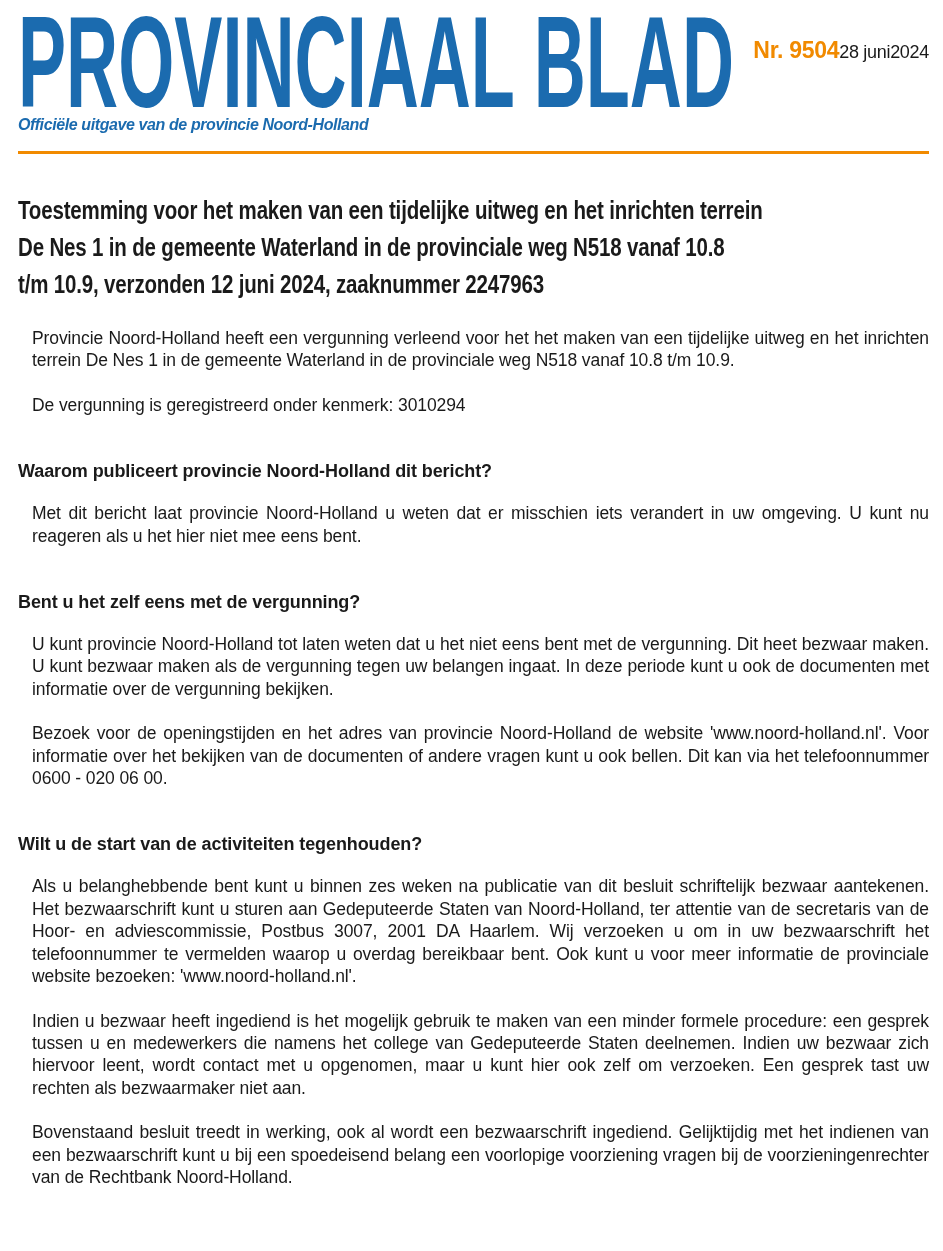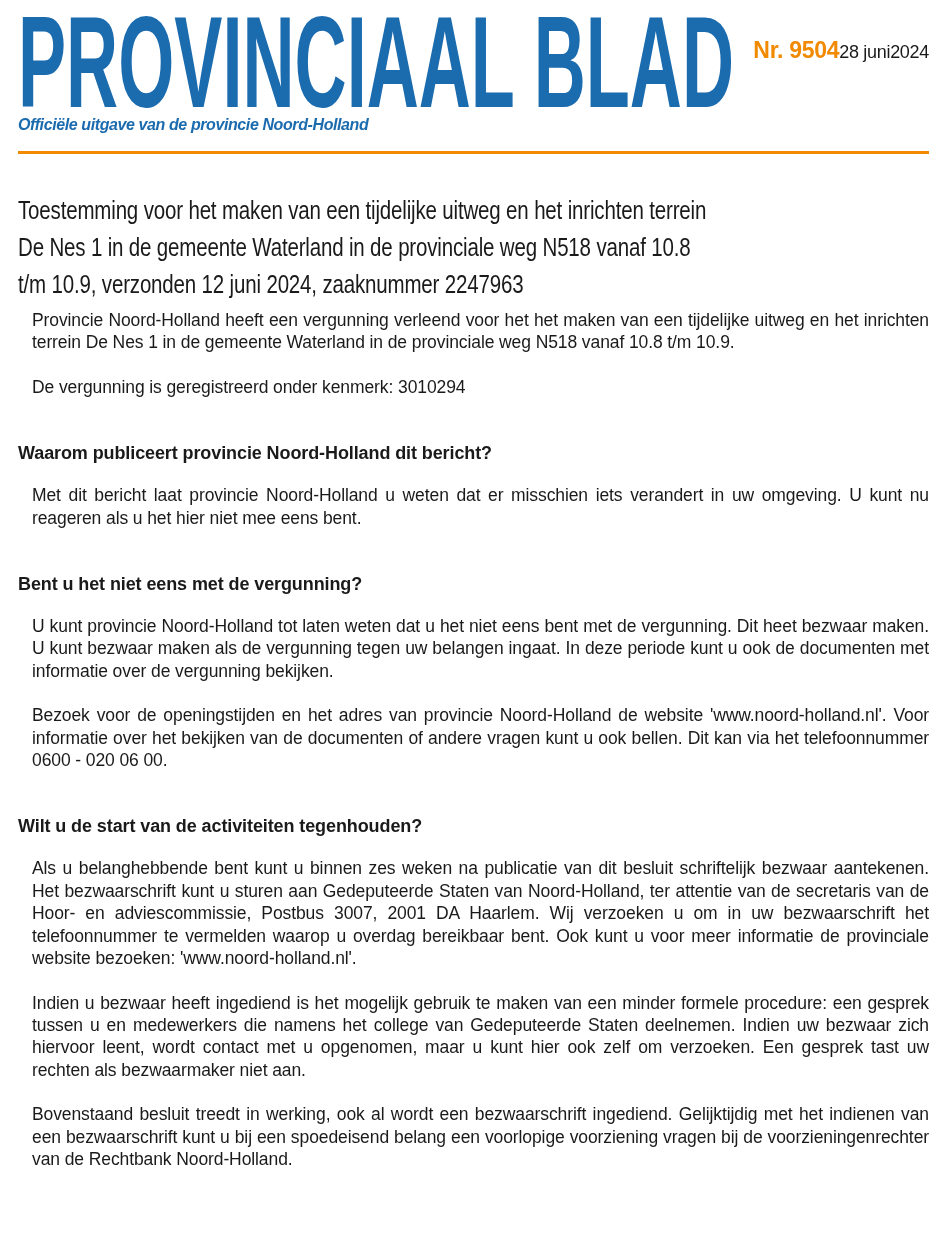--- a/index.html
+++ b/index.html
@@ -21,21 +21,21 @@
   .masthead-subtitle{
     color:var(--blue);font-weight:bold;font-size:16px;line-height:23px;
     letter-spacing:-0.4px;font-style:italic;
   }
   .meta-col{display:flex;flex-direction:row;align-items:flex-end;padding-top:12px;}
   .issue-number{color:var(--orange);font-weight:bold;font-size:23px;line-height:24px;letter-spacing:-0.3px;}
   .pub-date{font-size:18px;line-height:20px;letter-spacing:-0.3px;margin-top:20px;color:var(--ink);}
   .rule{height:3px;background:var(--orange);margin-top:15px;}
 
   
-  .article-title{margin:38px 0 6px 0;font-weight:normal;}
+  .article-title{margin:38px 0 24px 0;font-weight:bold;}
   .article-title .tl{
     display:block;white-space:nowrap;font-size:25px;line-height:37px;
     transform:scaleX(0.82);transform-origin:0 50%;letter-spacing:-0.2px;
   }
   .body-p{
     font-size:17.5px;line-height:22.4px;text-align:justify;
     margin:0 0 22px 14px;letter-spacing:-0.1px;
   }
   .section-heading{
     font-size:18px;line-height:22px;font-weight:bold;
@@ -71,21 +71,21 @@
 
   <p class="body-p">Provincie Noord-Holland heeft een vergunning verleend voor het het maken van een tijdelijke uitweg en het inrichten terrein De Nes 1 in de gemeente Waterland in de provinciale weg N518 vanaf 10.8 t/m 10.9.</p>
   <p class="body-p">De vergunning is geregistreerd onder kenmerk: 3010294</p>
 
   <div>
     <h2 class="section-heading">Waarom publiceert provincie Noord-Holland dit bericht?</h2>
     <p class="body-p">Met dit bericht laat provincie Noord-Holland u weten dat er misschien iets verandert in uw omgeving. U kunt nu reageren als u het hier niet mee eens bent.</p>
   </div>
 
   <div>
-    <h2 class="section-heading">Bent u het niet eens met de vergunning?</h2>
+    <h2 class="section-heading">Bent u het zelf eens met de vergunning?</h2>
     <p class="body-p">U kunt provincie Noord-Holland tot laten weten dat u het niet eens bent met de vergunning. Dit heet bezwaar maken. U kunt bezwaar maken als de vergunning tegen uw belangen ingaat. In deze periode kunt u ook de documenten met informatie over de vergunning bekijken.</p>
     <p class="body-p">Bezoek voor de openingstijden en het adres van provincie Noord-Holland de website 'www.noord-holland.nl'. Voor informatie over het bekijken van de documenten of andere vragen kunt u ook bellen. Dit kan via het telefoonnummer 0600 - 020 06 00.</p>
   </div>
 
   <div>
     <h2 class="section-heading">Wilt u de start van de activiteiten tegenhouden?</h2>
     <p class="body-p">Als u belanghebbende bent kunt u binnen zes weken na publicatie van dit besluit schriftelijk bezwaar aantekenen. Het bezwaarschrift kunt u sturen aan Gedeputeerde Staten van Noord-Holland, ter attentie van de secretaris van de Hoor- en adviescommissie, Postbus 3007, 2001 DA Haarlem. Wij verzoeken u om in uw bezwaarschrift het telefoonnummer te vermelden waarop u overdag bereikbaar bent. Ook kunt u voor meer informatie de provinciale website bezoeken: 'www.noord-holland.nl'.</p>
     <p class="body-p">Indien u bezwaar heeft ingediend is het mogelijk gebruik te maken van een minder formele procedure: een gesprek tussen u en medewerkers die namens het college van Gedeputeerde Staten deelnemen. Indien uw bezwaar zich hiervoor leent, wordt contact met u opgenomen, maar u kunt hier ook zelf om verzoeken. Een gesprek tast uw rechten als bezwaarmaker niet aan.</p>
     <p class="body-p">Bovenstaand besluit treedt in werking, ook al wordt een bezwaarschrift ingediend. Gelijktijdig met het indienen van een bezwaarschrift kunt u bij een spoedeisend belang een voorlopige voorziening vragen bij de voorzieningenrechter van de Rechtbank Noord-Holland.</p>
   </div>

